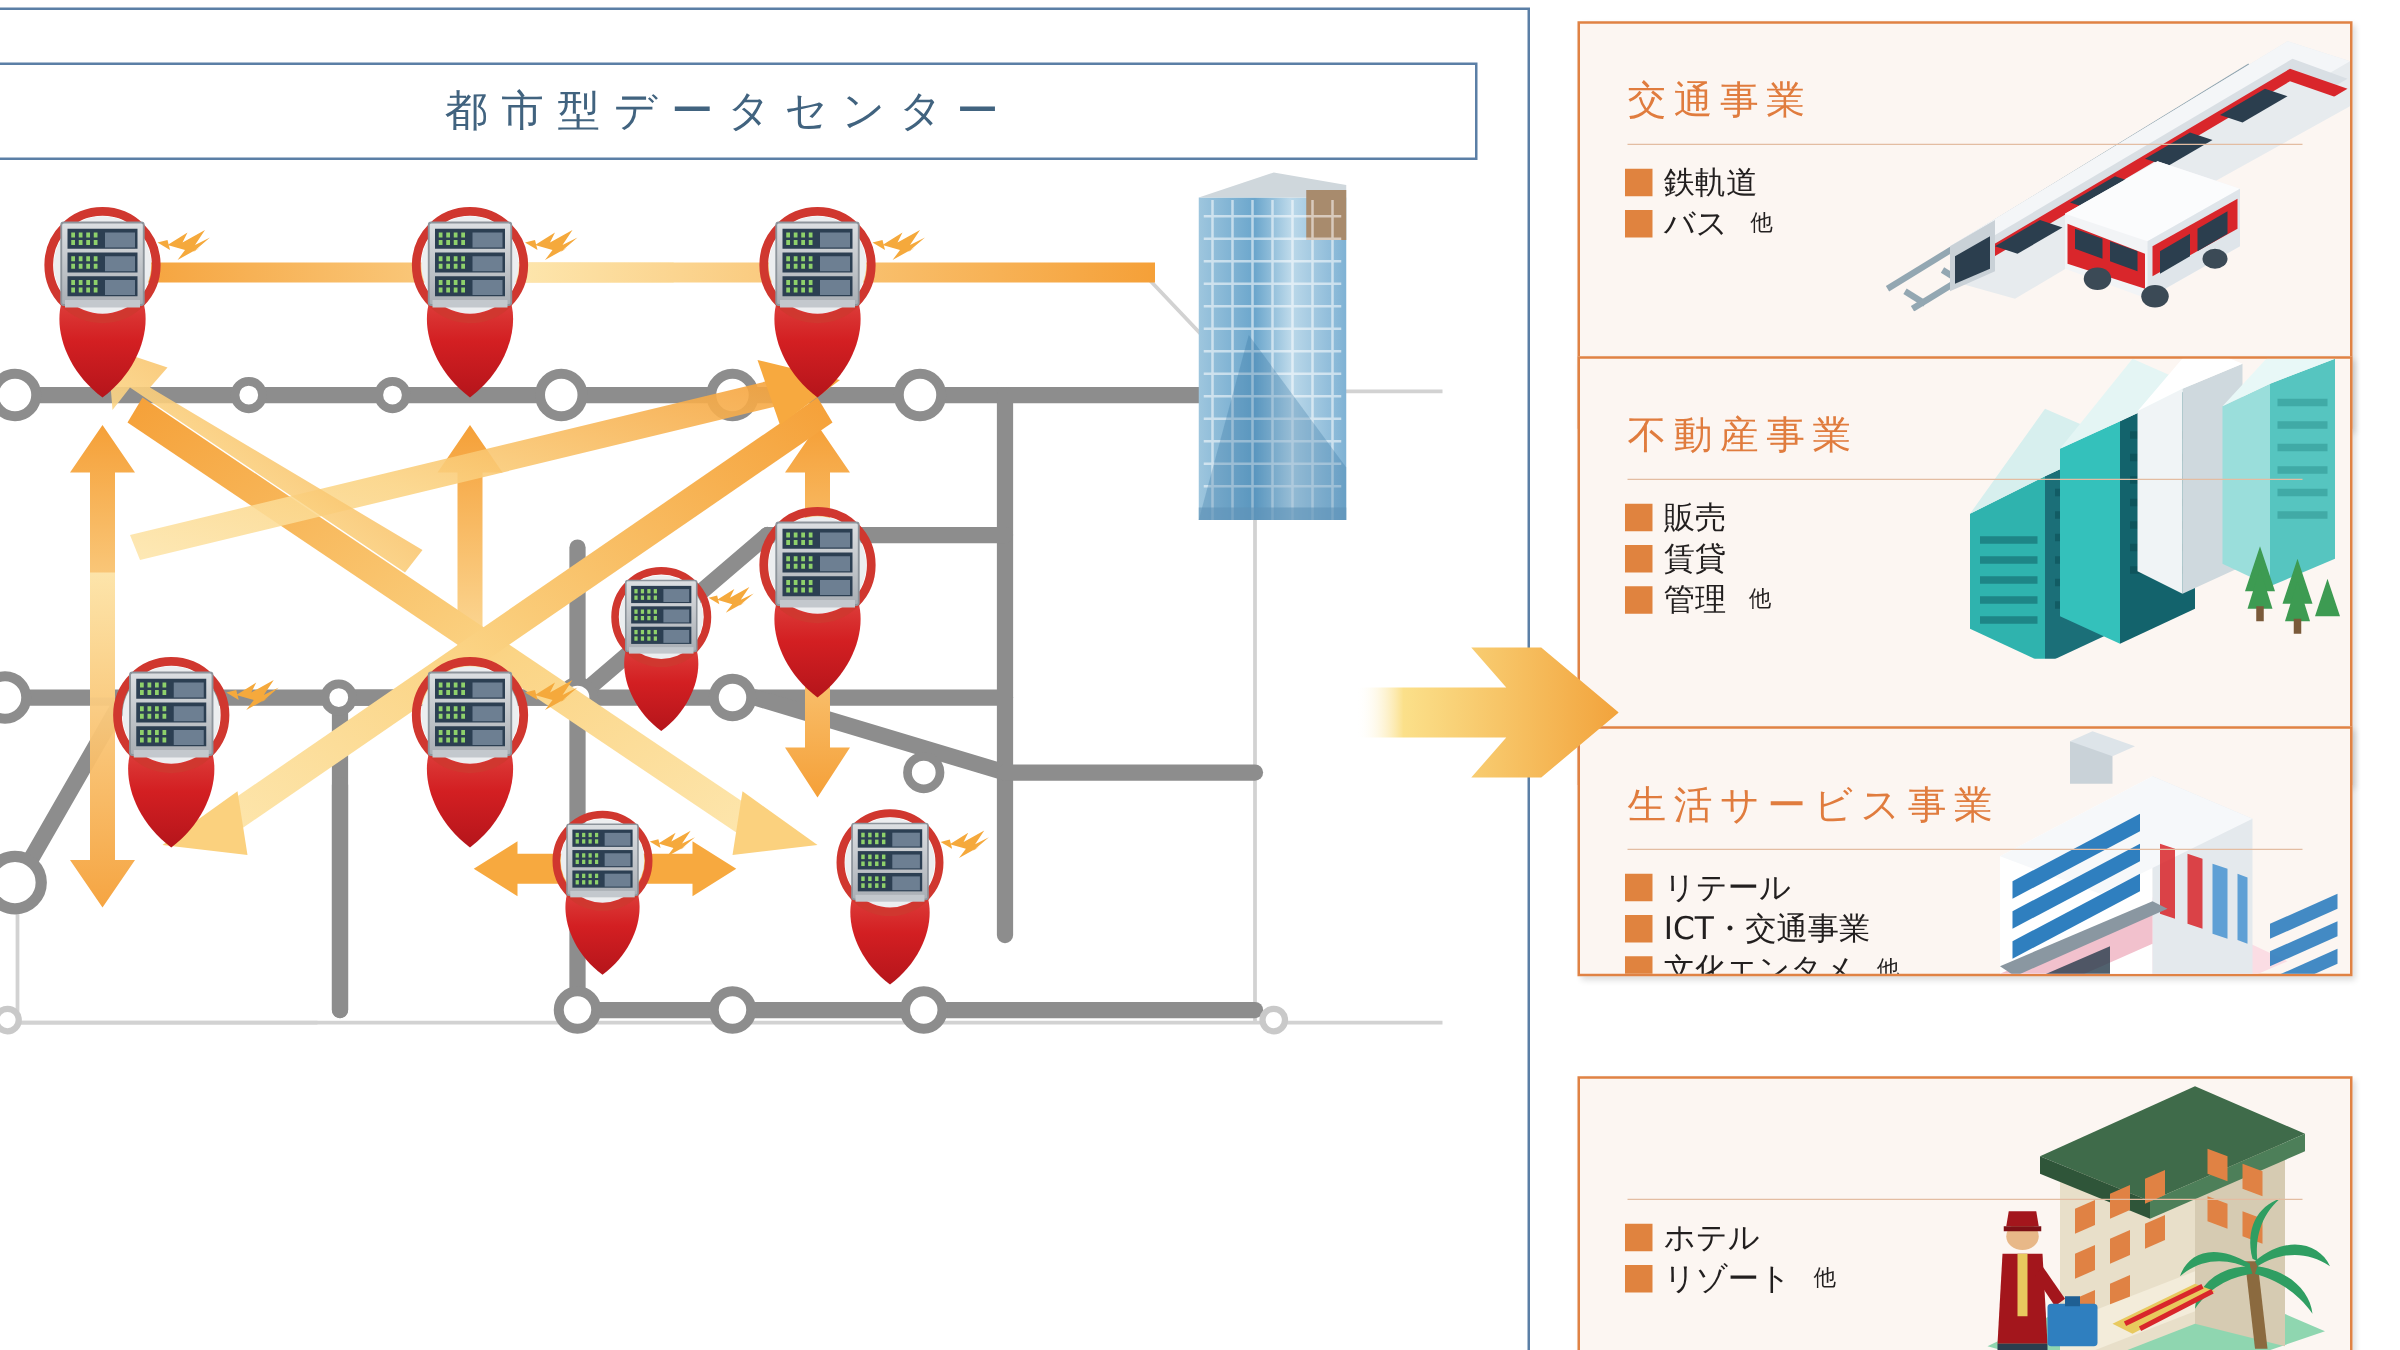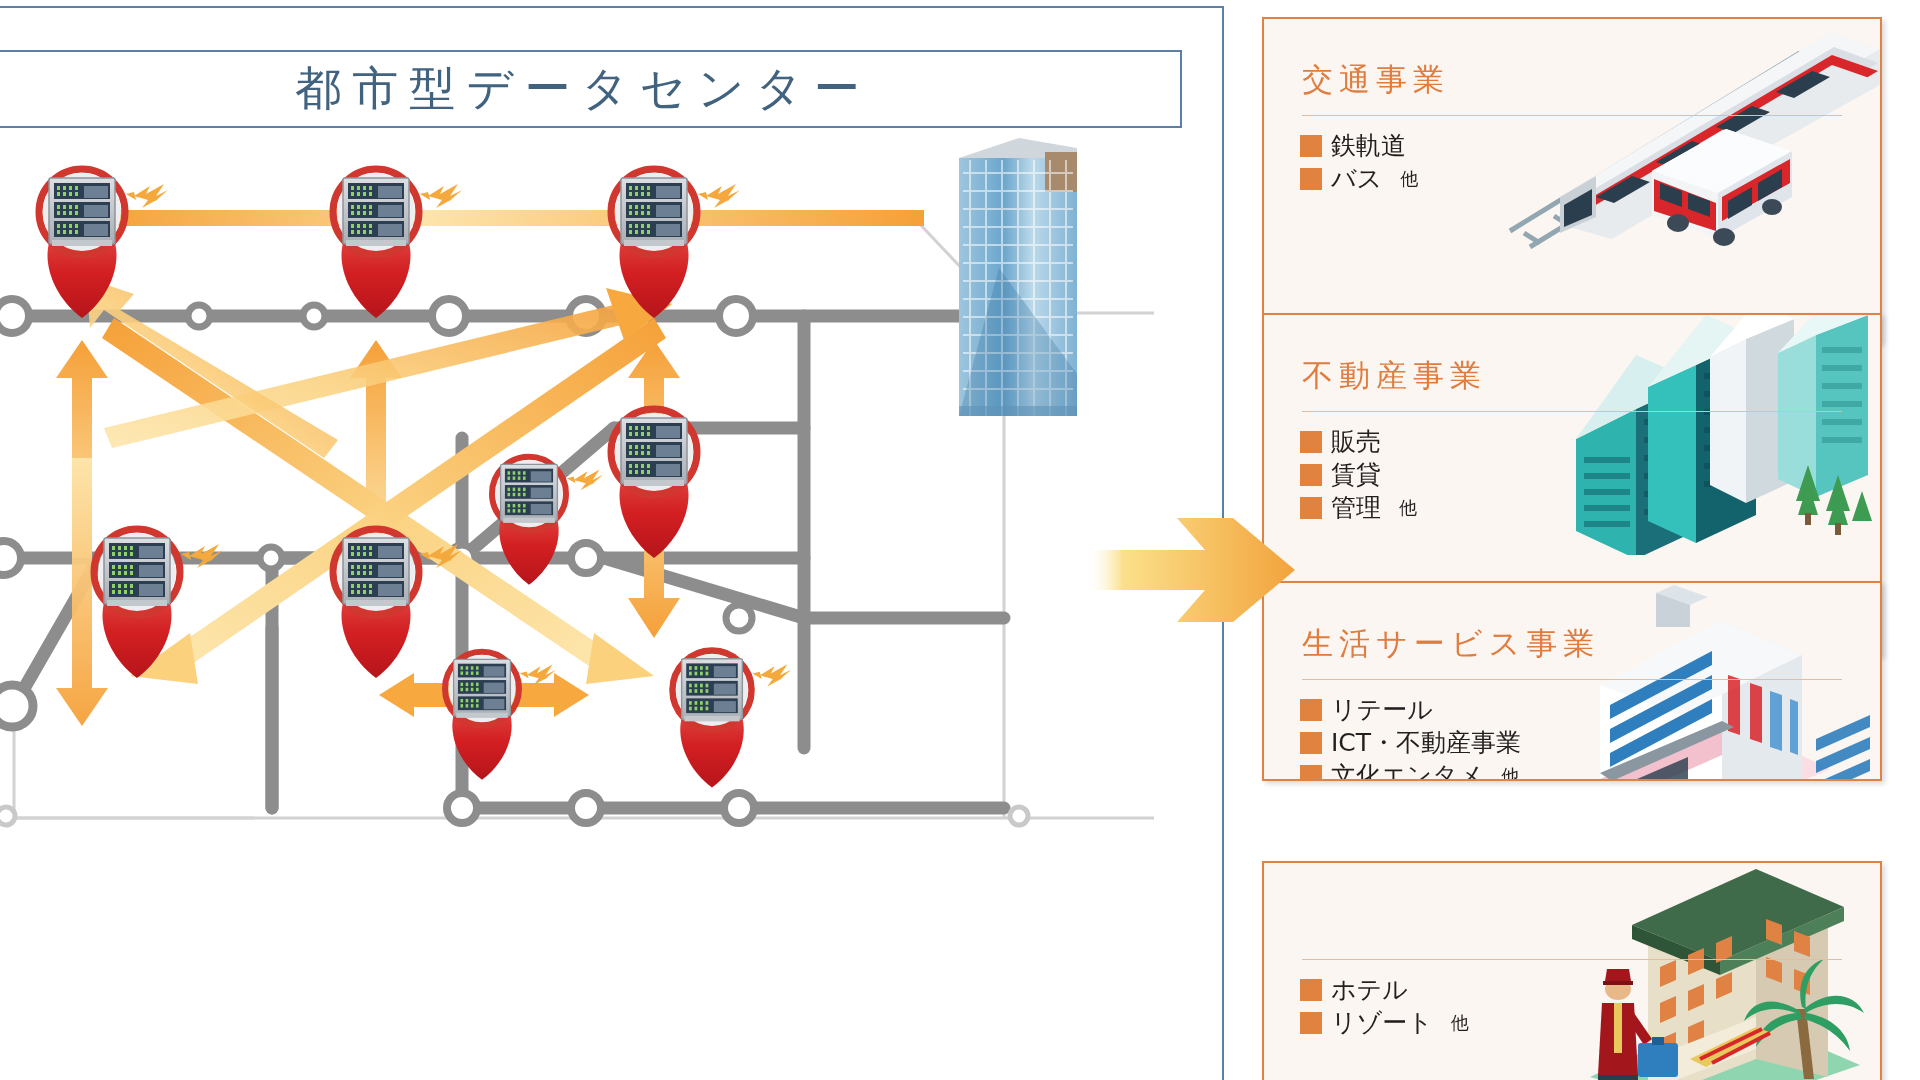--- a/index.html
+++ b/index.html
@@ -18,42 +18,42 @@
     box-sizing:border-box;
   }
   #title-box{
     position:absolute;left:-10px;top:42px;width:1198px;height:78px;
     border:2px solid #5b7fa6;
     box-sizing:border-box;
     display:flex;align-items:center;justify-content:center;
     background:#fff;
   }
   #title-text{
-    font-size:46px;color:#41637f;letter-spacing:11px;
+    font-size:34px;color:#41637f;letter-spacing:11px;
     font-family:"DejaVu Sans","Liberation Sans",sans-serif;
     font-weight:400;
     white-space:nowrap;
   }
   #map-area{position:absolute;left:0;top:120px;width:1205px;height:950px;overflow:hidden;}
   #map-svg{position:absolute;left:0;top:0;}
 
   
   #right-panel{
     position:absolute;left:1238px;top:0px;width:690px;height:1080px;
   }
   .biz-card{
     position:absolute;left:24px;width:620px;
     background:#fcf6f2;
     border:2px solid #e08244;
     box-sizing:border-box;
     box-shadow:3px 3px 5px rgba(0,0,0,0.14);
     overflow:hidden;
   }
   #card-0{top:17px;height:326px;}
-  #card-1{top:313px;height:343px;}
+  #card-1{top:285px;height:343px;}
   #card-2{top:581px;height:200px;}
   #card-3{top:861px;height:262px;}
   .card-title{
     position:absolute;left:38px;top:40px;
     font-size:31px;color:#e07c3e;letter-spacing:6px;
     font-family:"DejaVu Sans","Liberation Sans",sans-serif;
     white-space:nowrap;z-index:4;
   }
   .card-rule{
     position:absolute;left:38px;top:96px;width:540px;height:1px;
@@ -875,21 +875,21 @@
     <div class="card-title">生活サービス事業</div>
     <div class="card-rule"></div>
     <ul class="card-list">
       <li>
         <span class="bullet"></span>
         <span>リテール</span>
         <span class="suffix"></span>
       </li>
       <li>
         <span class="bullet"></span>
-        <span>ICT・不動産事業</span>
+        <span>ICT・交通事業</span>
         <span class="suffix"></span>
       </li>
       <li>
         <span class="bullet"></span>
         <span>文化エンタメ</span>
         <span class="suffix">他</span>
       </li>
     </ul>
   </div>
 

